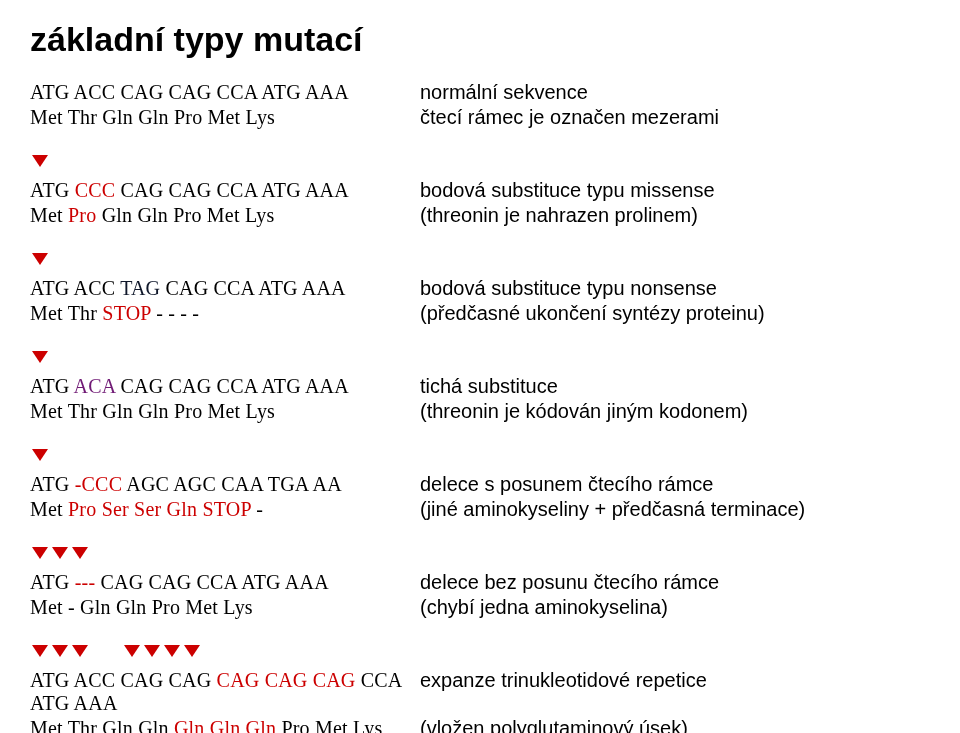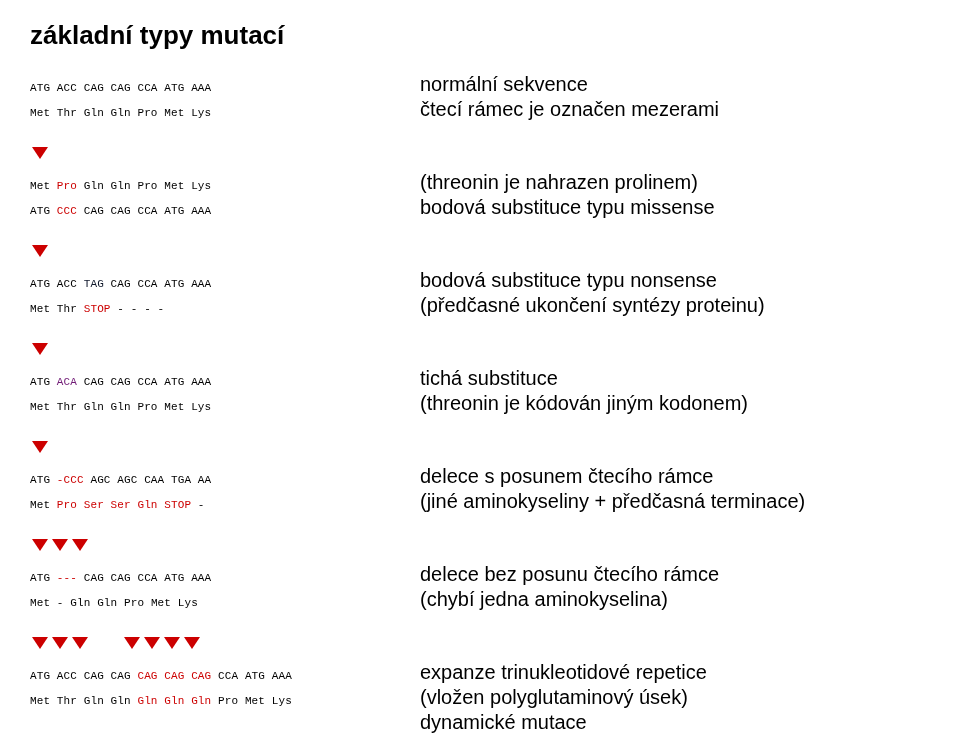--- a/index.html
+++ b/index.html
@@ -4,38 +4,39 @@
   <style>
     * { margin: 0; padding: 0; box-sizing: border-box; }
     body {
       background: #fff;
       font-family: 'Courier New', Courier, monospace;
       padding: 20px 30px;
       color: #000;
     }
     h1 {
       font-family: Arial, sans-serif;
-      font-size: 26px;
+      font-size: 34px;
       font-weight: bold;
       margin-bottom: 22px;
       color: #000;
     }
     .section {
       margin-bottom: 18px;
     }
     .row {
       display: flex;
       align-items: baseline;
       margin-bottom: 2px;
     }
     .left-col {
       width: 390px;
       min-width: 390px;
-      font-size: 11px;
+      font-size: 20px;
       letter-spacing: 0.01em;
+      font-family: Liberation Serif, serif;
     }
     .right-col {
       font-size: 20px;
       font-family: Arial, sans-serif;
       color: #000;
     }
     .arrow-area {
       height: 28px;
       display: flex;
       align-items: center;
@@ -70,26 +71,26 @@
       <div class="row">
         <div class="left-col"><span>Met </span><span>Thr </span><span>Gln </span><span>Gln </span><span>Pro </span><span>Met </span><span>Lys</span></div>
         <div class="right-col">čtecí rámec je označen mezerami</div>
       </div>
     </div>
     <div class="section">
       <div class="arrow-row arrow-area">
         <span class="arrow-down"></span>
       </div>
       <div class="row">
+        <div class="left-col"><span>ATG </span><span style="color: rgb(204, 0, 0);">CCC </span><span>CAG </span><span>CAG </span><span>CCA </span><span>ATG </span><span>AAA</span></div>
+        <div class="right-col">bodová substituce typu missense</div>
+      </div>
+      <div class="row">
         <div class="left-col"><span>Met </span><span style="color: rgb(204, 0, 0);">Pro </span><span>Gln </span><span>Gln </span><span>Pro </span><span>Met </span><span>Lys</span></div>
         <div class="right-col">(threonin je nahrazen prolinem)</div>
-      </div>
-      <div class="row">
-        <div class="left-col"><span>ATG </span><span style="color: rgb(204, 0, 0);">CCC </span><span>CAG </span><span>CAG </span><span>CCA </span><span>ATG </span><span>AAA</span></div>
-        <div class="right-col">bodová substituce typu missense</div>
       </div>
     </div>
     <div class="section">
       <div class="arrow-row arrow-area">
         <span class="arrow-down"></span>
       </div>
       <div class="row">
         <div class="left-col"><span>ATG </span><span>ACC </span><span style="color: #0f172a;">TAG </span><span>CAG </span><span>CCA </span><span>ATG </span><span>AAA</span></div>
         <div class="right-col">bodová substituce typu nonsense</div>
       </div>

